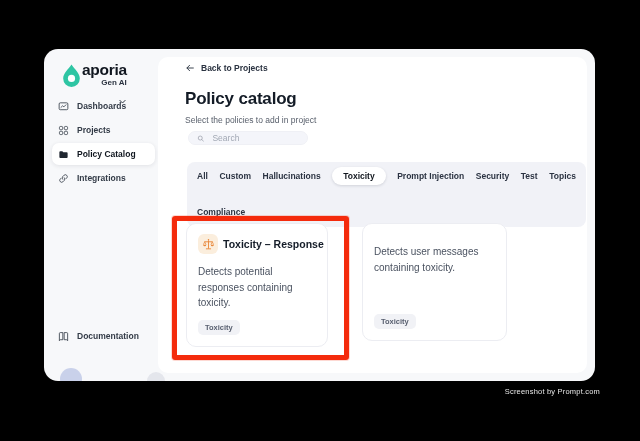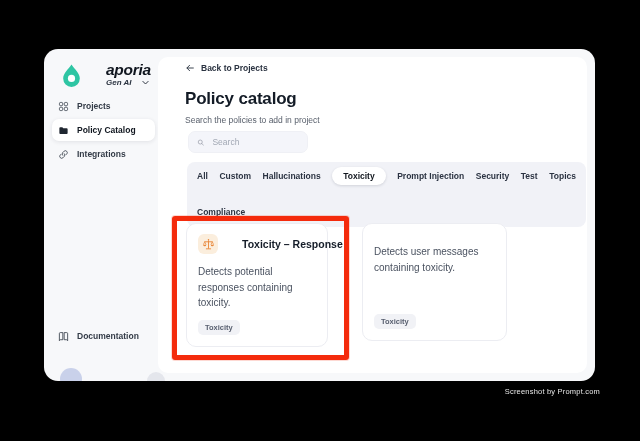--- a/index.html
+++ b/index.html
@@ -8,24 +8,24 @@
     font-family:"Liberation Sans", sans-serif;
     -webkit-font-smoothing:antialiased;overflow:hidden;
   }
   .window{
     position:absolute;left:44px;top:49px;width:551px;height:332px;
     background:#F7F8FA;border-radius:14px;overflow:hidden;
     box-shadow:0 12px 40px rgba(0,0,0,.6);
   }
   
   .sidebar{position:absolute;left:0;top:0;bottom:0;width:114px;}
-  .brand{position:absolute;left:17px;top:12px;display:flex;align-items:flex-start;gap:24px;font-style:italic;}
+  .brand{position:absolute;left:17px;top:12px;display:flex;align-items:flex-start;gap:0;}
   .brand-logo{width:21px;height:25px;margin-top:2px;}
   .brand-name{font-size:15.5px;font-weight:bold;color:#10161F;letter-spacing:-.3px;line-height:17px;}
-  .brand-sub{display:flex;align-items:flex-end;gap:10px;}
+  .brand-sub{display:flex;align-items:flex-end;gap:10px;flex-direction:column;}
   .brand-ws{font-size:8px;color:#2B3340;font-weight:600;}
   .nav{position:absolute;left:0;right:0;top:46px;}
   .side-item{
     display:flex;align-items:center;height:22px;margin:0 3px 2px 8px;
     padding-left:6px;border-radius:7px;cursor:pointer;
   }
   .side-item .lbl{font-size:8.5px;font-weight:600;color:#333B47;margin-left:8px;white-space:nowrap;}
   .side-item svg{flex:0 0 auto;}
   .side-item.active{background:#FFFFFF;box-shadow:0 1px 4px rgba(25,32,45,.10);}
   .side-item.active .lbl{color:#10161F;font-weight:bold;}
@@ -35,21 +35,21 @@
   
   .main{
     position:absolute;left:114px;top:8px;width:429px;height:316px;
     background:#fff;border-radius:10px;
   }
   .back-link{position:absolute;left:27px;top:6px;display:flex;align-items:flex-end;gap:6px;cursor:pointer;}
   .back-link span{font-size:8.5px;font-weight:600;color:#2A3240;}
   .page-title{position:absolute;left:27px;top:32px;font-size:17px;font-weight:bold;color:#131B26;letter-spacing:-.2px;}
   .page-sub{position:absolute;left:27px;top:58px;font-size:8.5px;color:#59606C;}
   .search{
-    position:absolute;left:30px;top:74px;width:120px;height:22px;box-sizing:border-box;
+    position:absolute;left:30px;top:74px;width:120px;height:14px;box-sizing:border-box;
     background:#F4F5FA;border:1px solid #EFF0F5;border-radius:7px;
     display:flex;align-items:center;padding:0 8px;gap:6px;
   }
   .search input{
     border:none;outline:none;background:transparent;width:100%;
     font-size:8.5px;color:#333;font-family:"Liberation Sans",sans-serif;
   }
   .search input::placeholder{color:#A2A8B4;}
   .tabs{
     position:absolute;left:29px;top:105px;width:399px;box-sizing:border-box;
@@ -62,21 +62,21 @@
     background:#fff;border-radius:999px;padding:4px 11px;font-weight:bold;color:#10151D;
     box-shadow:0 1px 3px rgba(16,24,40,.14);
   }
   .cards{position:absolute;left:28px;top:166px;display:flex;gap:34px;align-items:flex-start;}
   .card{
     position:relative;box-sizing:border-box;background:#fff;
     border:1px solid #ECEDF2;border-radius:10px;padding:10px 11px;cursor:pointer;
   }
   .card:nth-child(1){width:142px;height:124px;}
   .card:nth-child(2){width:145px;height:118px;}
-  .card-head{display:flex;align-items:center;gap:24px;}
+  .card-head{display:flex;align-items:center;gap:5px;}
   .card-icon{
     width:20px;height:20px;border-radius:6px;background:#FBEEDD;
     display:flex;align-items:center;justify-content:center;flex:0 0 auto;
   }
   .card-title{font-size:10.5px;font-weight:bold;color:#141C28;white-space:nowrap;}
   .card-desc{margin-top:10px;font-size:10px;color:#4A5260;line-height:1.55;max-width:128px;}
   .card-tag{
     position:absolute;left:11px;bottom:11px;background:#F1F2F6;border-radius:5px;
     padding:3px 7px;font-size:7.5px;color:#596070;font-weight:600;
   }
@@ -108,20 +108,27 @@
           <svg width="9" height="9" viewBox="0 0 24 24">
             <polyline points="5,9 12,16 19,9" fill="none" stroke="#2B3340" stroke-width="2.6" stroke-linecap="round" stroke-linejoin="round"></polyline>
           </svg>
         </div>
       </div>
     </div>
 
     <div class="nav">
       <div class="side-item">
         <svg width="11" height="11" viewBox="0 0 24 24">
+          <rect x="2.5" y="4" width="19" height="15" rx="2.5" fill="none" stroke="#333B47" stroke-width="1.8"></rect>
+          <polyline points="6.5,14 10,10.5 12.8,12.8 17.3,8.3" fill="none" stroke="#333B47" stroke-width="1.8" stroke-linecap="round" stroke-linejoin="round"></polyline>
+        </svg>
+        <span class="lbl">Dashboards</span>
+      </div>
+      <div class="side-item">
+        <svg width="11" height="11" viewBox="0 0 24 24">
           <rect x="3.2" y="3.2" width="7" height="7" rx="2.2" fill="none" stroke="#333B47" stroke-width="1.8"></rect>
           <rect x="13.8" y="3.2" width="7" height="7" rx="2.2" fill="none" stroke="#333B47" stroke-width="1.8"></rect>
           <rect x="3.2" y="13.8" width="7" height="7" rx="2.2" fill="none" stroke="#333B47" stroke-width="1.8"></rect>
           <rect x="13.8" y="13.8" width="7" height="7" rx="2.2" fill="none" stroke="#333B47" stroke-width="1.8"></rect>
         </svg>
         <span class="lbl">Projects</span>
       </div>
       <div class="side-item active">
         <svg width="11" height="11" viewBox="0 0 24 24">
           <path d="M3 7 a2 2 0 0 1 2-2 h4.5 l2 2.2 H19 a2 2 0 0 1 2 2 v8.3 a2 2 0 0 1 -2 2 H5 a2 2 0 0 1 -2-2 Z" fill="#1F2630"></path>
@@ -155,21 +162,21 @@
 
     <div class="back-link">
       <svg width="10" height="10" viewBox="0 0 24 24">
         <line x1="20" y1="12" x2="5" y2="12" stroke="#2A3240" stroke-width="2.2" stroke-linecap="round"></line>
         <polyline points="11,5.5 4.5,12 11,18.5" fill="none" stroke="#2A3240" stroke-width="2.2" stroke-linecap="round" stroke-linejoin="round"></polyline>
       </svg>
       <span>Back to Projects</span>
     </div>
 
     <div class="page-title">Policy catalog</div>
-    <div class="page-sub">Search the policies to add in project</div>
+    <div class="page-sub">Select the policies to add in project</div>
 
     <div class="search">
       <svg width="9" height="9" viewBox="0 0 24 24">
         <circle cx="10.5" cy="10.5" r="6.5" fill="none" stroke="#8A909C" stroke-width="2"></circle>
         <line x1="15.5" y1="15.5" x2="21" y2="21" stroke="#8A909C" stroke-width="2" stroke-linecap="round"></line>
       </svg>
       <input type="text" placeholder="Search" style="">
     </div>
 
     <div class="tabs">

